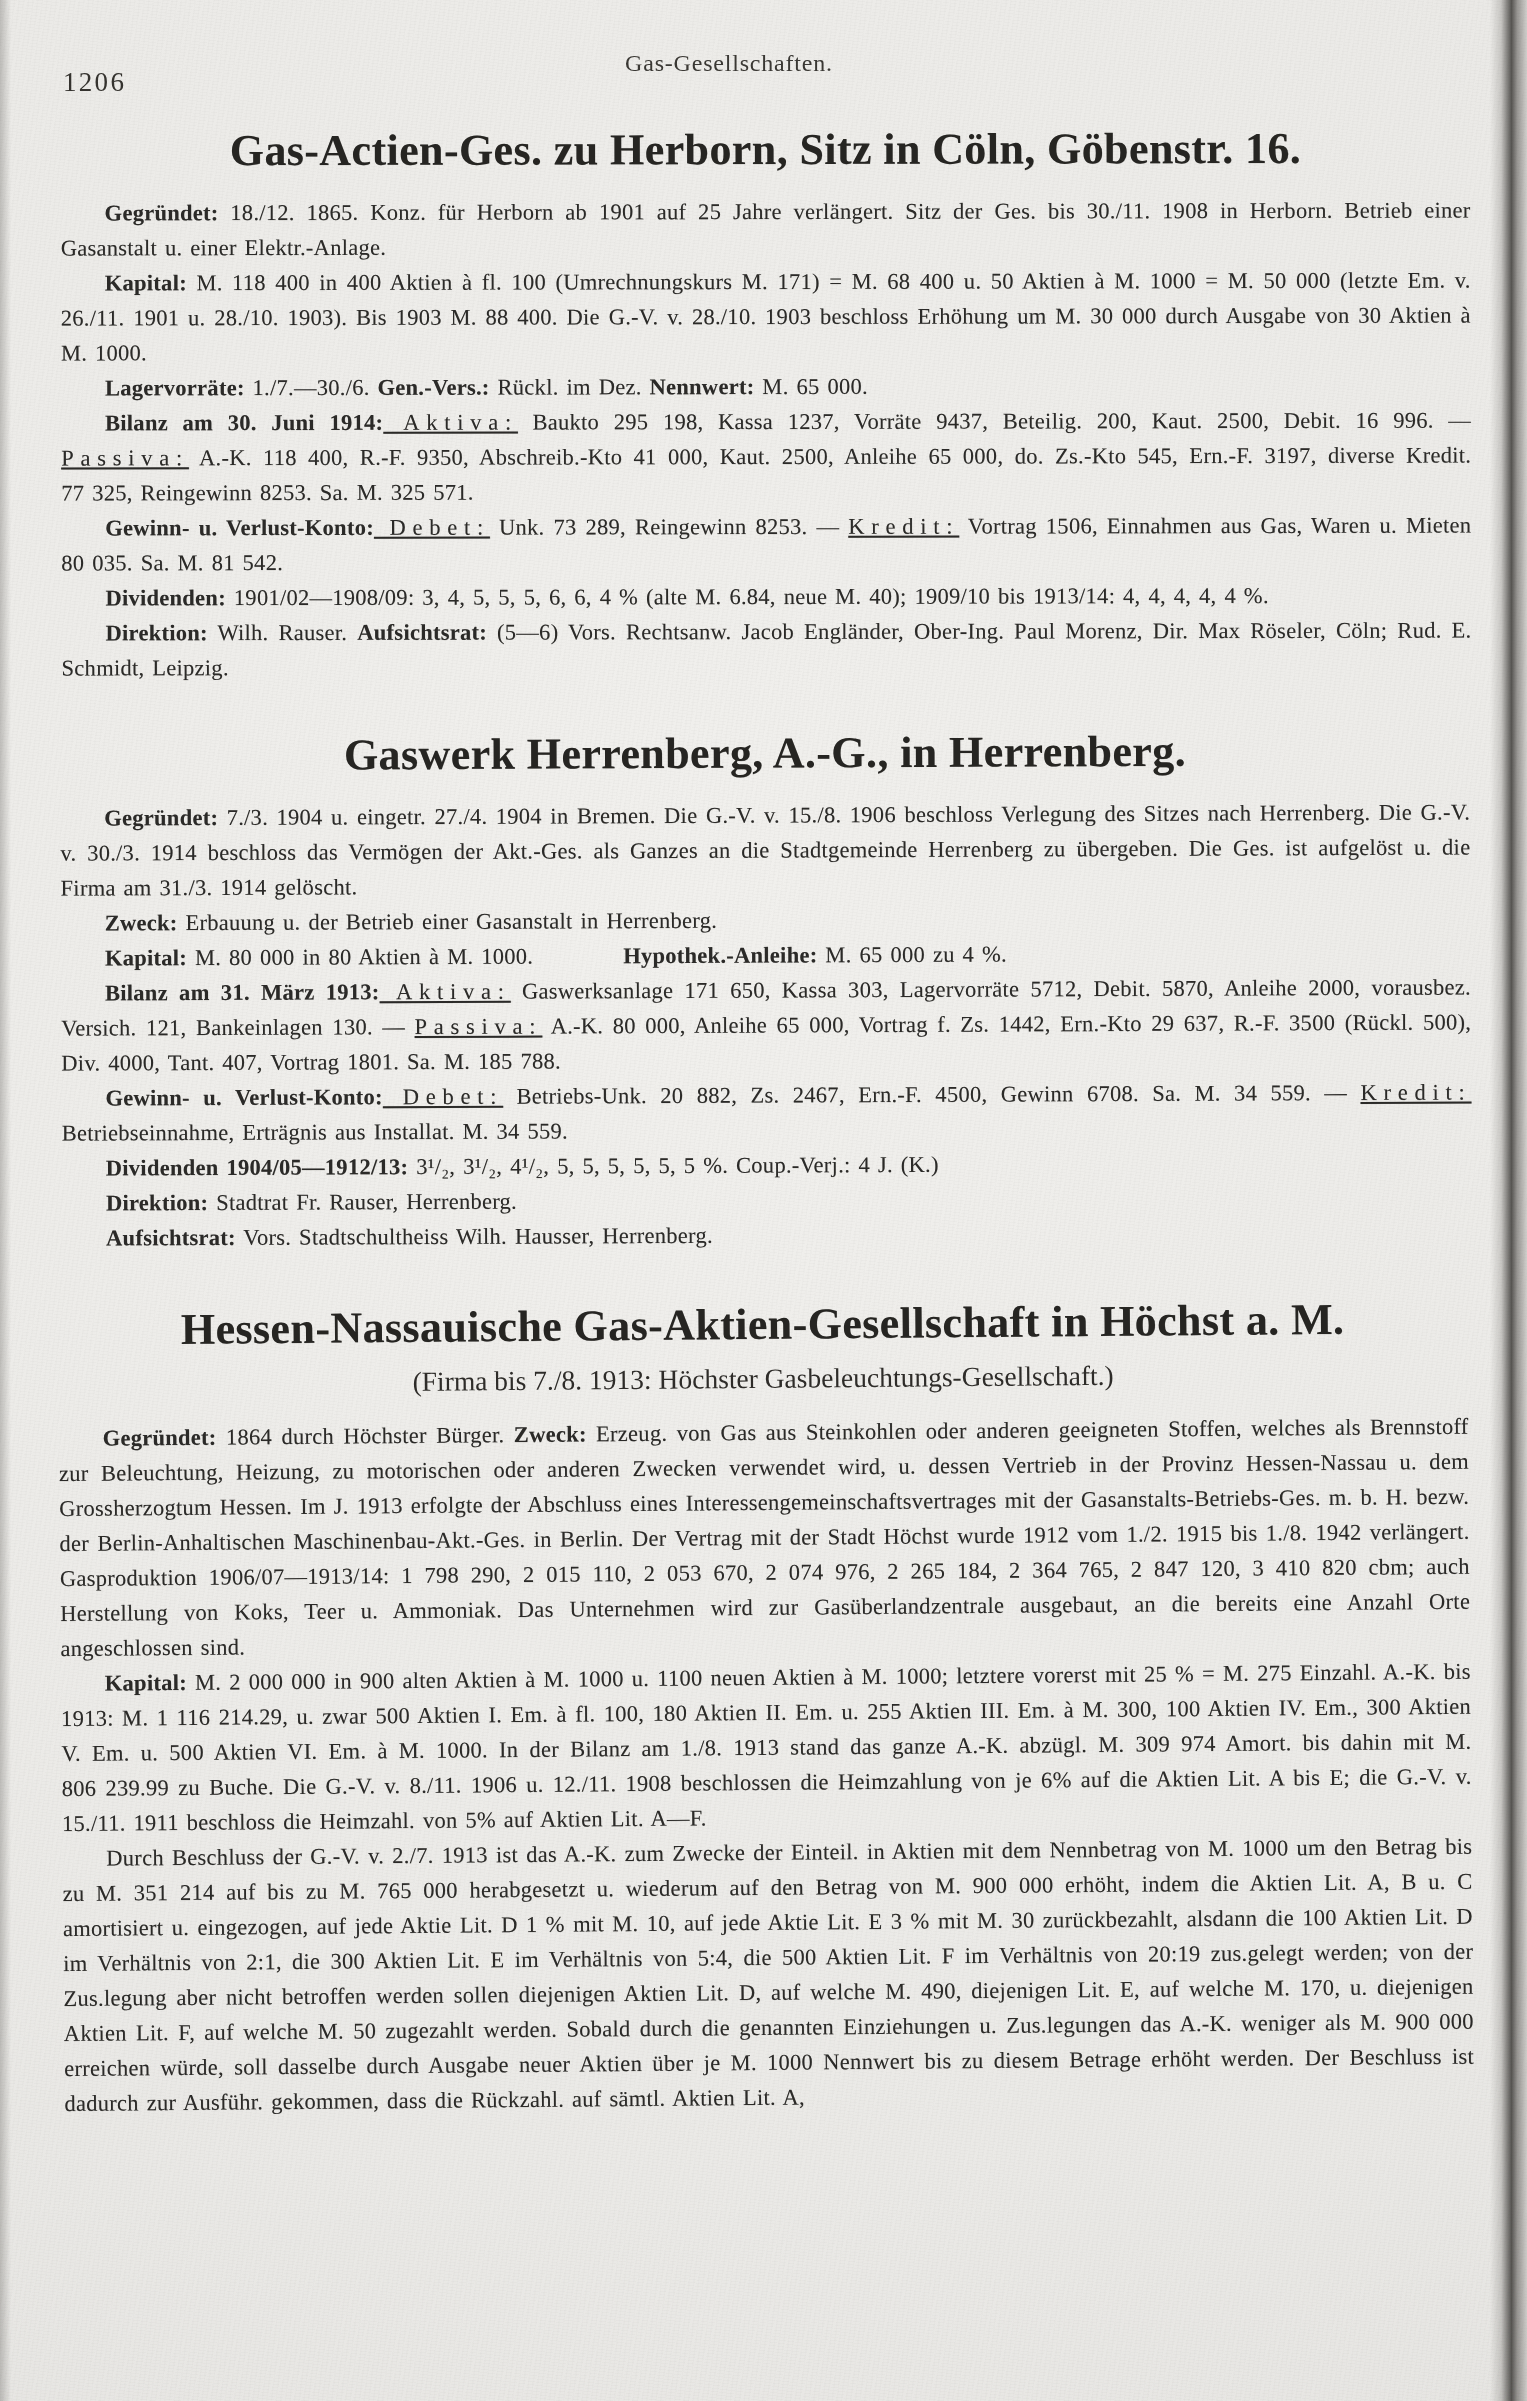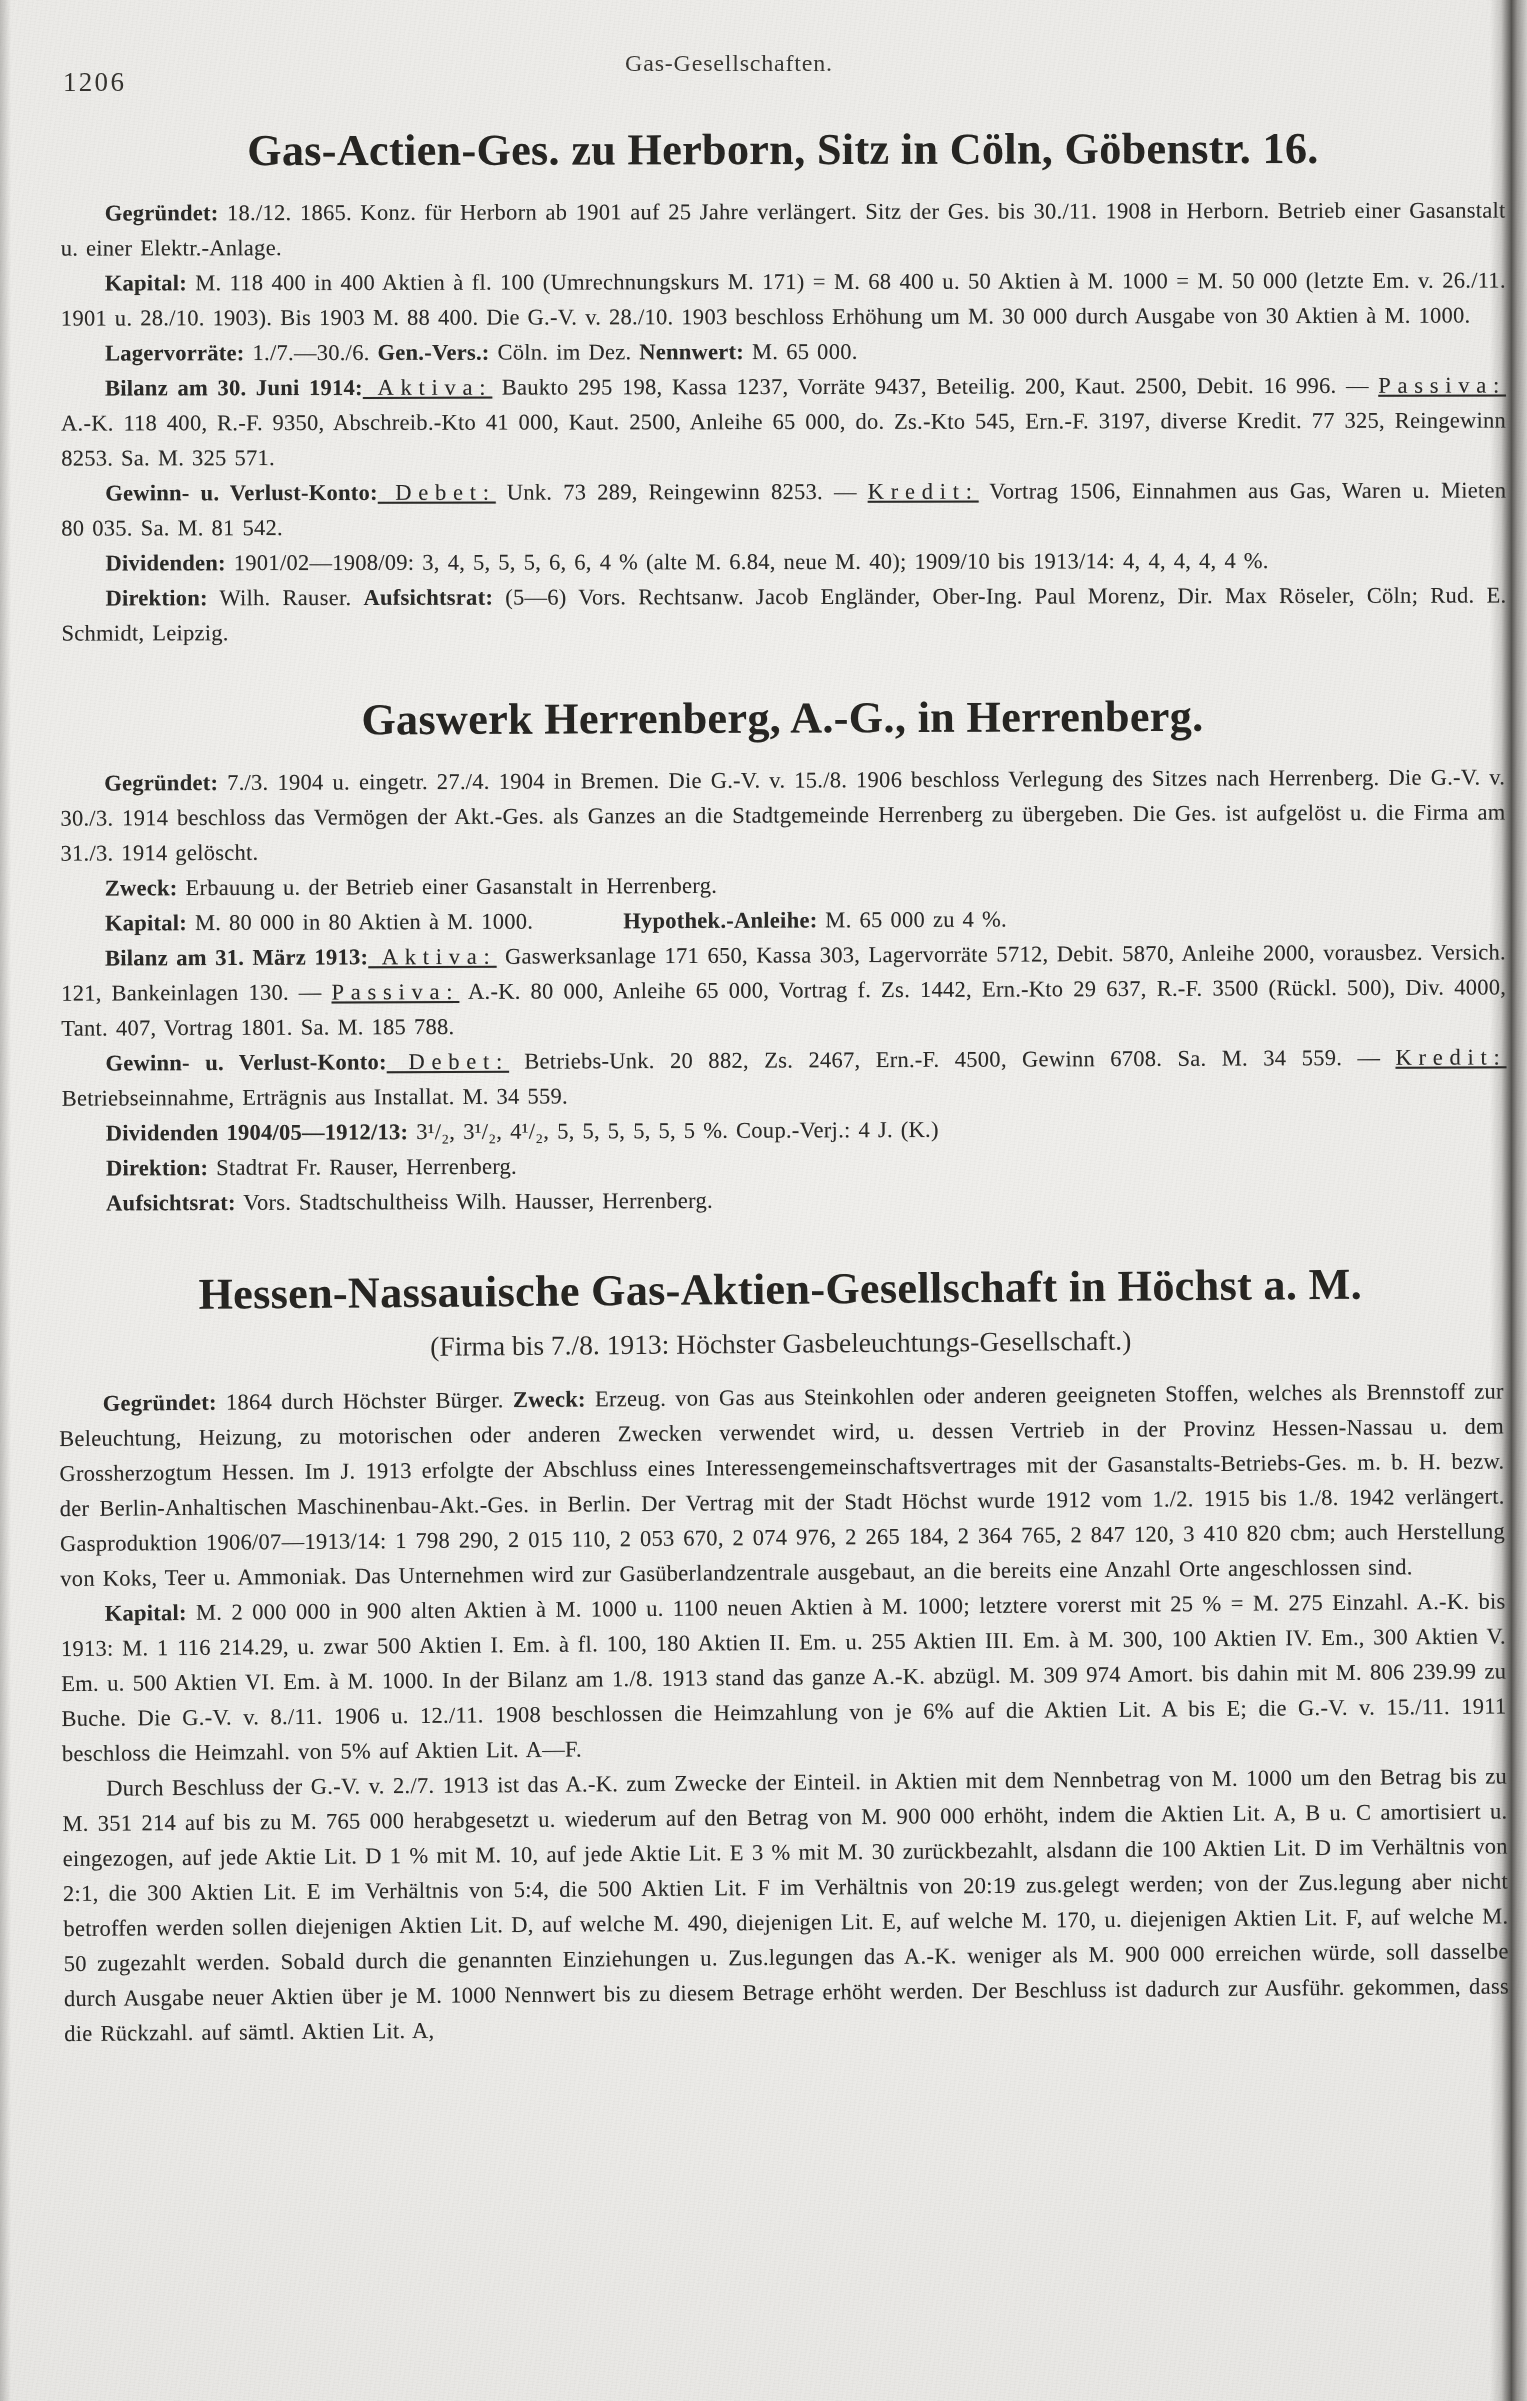--- a/index.html
+++ b/index.html
@@ -34,21 +34,21 @@
   }
   header{position:relative;height:96px;}
   .pagenum{
     position:absolute;left:63px;top:47px;
     font-size:27px;letter-spacing:2.3px;color:#35332f;margin-top:20px;
   }
   .running{
     position:absolute;left:0;right:69px;top:50px;text-align:center;
     font-size:24px;letter-spacing:0.8px;color:#3a3834;
   }
-  main{padding:0 21px 0 61px;}
+  main{padding:0 56px 0 61px;}
   section{display:block;}
   h1{
     font-size:44px;line-height:1.12;font-weight:700;text-align:center;
     margin:0;letter-spacing:0.4px;color:#262522;
     text-shadow:0.2px 0.2px 0 rgba(60,58,54,.35);
   }
   .subheading{
     font-size:27.5px;text-align:center;margin:13.7px 0 0 0;color:#2e2c29;
   }
   .paras{margin-top:20px;}
@@ -79,21 +79,21 @@
     <span class="running">Gas-Gesellschaften.</span>
   </header>
 
   <main>
 
     <section class="s1">
       <h1>Gas-Actien-Ges. zu Herborn, Sitz in Cöln, Göbenstr. 16.</h1>
       <div class="paras">
           <p class="para"><span class="bold">Gegründet:</span><span class="normal"> 18./12. 1865. Konz. für Herborn ab 1901 auf 25 Jahre verlängert. Sitz der Ges. bis 30./11. 1908 in Herborn. Betrieb einer Gasanstalt u. einer Elektr.-Anlage.</span></p>
           <p class="para"><span class="bold">Kapital:</span><span class="normal"> M. 118&nbsp;400 in 400 Aktien à fl. 100 (Umrechnungskurs M. 171) = M. 68&nbsp;400 u. 50 Aktien à M. 1000 = M. 50&nbsp;000 (letzte Em. v. 26./11. 1901 u. 28./10. 1903). Bis 1903 M. 88&nbsp;400. Die G.-V. v. 28./10. 1903 beschloss Erhöhung um M. 30&nbsp;000 durch Ausgabe von 30 Aktien à M. 1000.</span></p>
-          <p class="para"><span class="bold">Lagervorräte:</span><span class="normal"> 1./7.—30./6. </span><span class="bold">Gen.-Vers.:</span><span class="normal"> Cöln. im Dez. </span><span class="bold">Nennwert:</span><span class="normal"> M. 65&nbsp;000.</span></p>
+          <p class="para"><span class="bold">Lagervorräte:</span><span class="normal"> 1./7.—30./6. </span><span class="bold">Gen.-Vers.:</span><span class="normal"> Rückl. im Dez. </span><span class="bold">Nennwert:</span><span class="normal"> M. 65&nbsp;000.</span></p>
           <p class="para"><span class="bold">Bilanz am 30. Juni 1914:</span><span class="spaced"> Aktiva:</span><span class="normal"> Baukto 295&nbsp;198, Kassa 1237, Vorräte 9437, Beteilig. 200, Kaut. 2500, Debit. 16&nbsp;996. — </span><span class="spaced">Passiva:</span><span class="normal"> A.-K. 118&nbsp;400, R.-F. 9350, Abschreib.-Kto 41&nbsp;000, Kaut. 2500, Anleihe 65&nbsp;000, do. Zs.-Kto 545, Ern.-F. 3197, diverse Kredit. 77&nbsp;325, Reingewinn 8253. Sa. M. 325&nbsp;571.</span></p>
           <p class="para"><span class="bold">Gewinn- u. Verlust-Konto:</span><span class="spaced"> Debet:</span><span class="normal"> Unk. 73&nbsp;289, Reingewinn 8253. — </span><span class="spaced">Kredit:</span><span class="normal"> Vortrag 1506, Einnahmen aus Gas, Waren u. Mieten 80&nbsp;035. Sa. M. 81&nbsp;542.</span></p>
           <p class="para"><span class="bold">Dividenden:</span><span class="normal"> 1901/02—1908/09: 3, 4, 5, 5, 5, 6, 6, 4&nbsp;% (alte M. 6.84, neue M. 40); 1909/10 bis 1913/14: 4, 4, 4, 4, 4&nbsp;%.</span></p>
           <p class="para"><span class="bold">Direktion:</span><span class="normal"> Wilh. Rauser. </span><span class="bold">Aufsichtsrat:</span><span class="normal"> (5—6) Vors. Rechtsanw. Jacob Engländer, Ober-Ing. Paul Morenz, Dir. Max Röseler, Cöln; Rud. E. Schmidt, Leipzig.</span></p>
         </div>
     </section>
 
     <section class="s2">
       <h1>Gaswerk Herrenberg, A.-G., in Herrenberg.</h1>
       <div class="paras">

